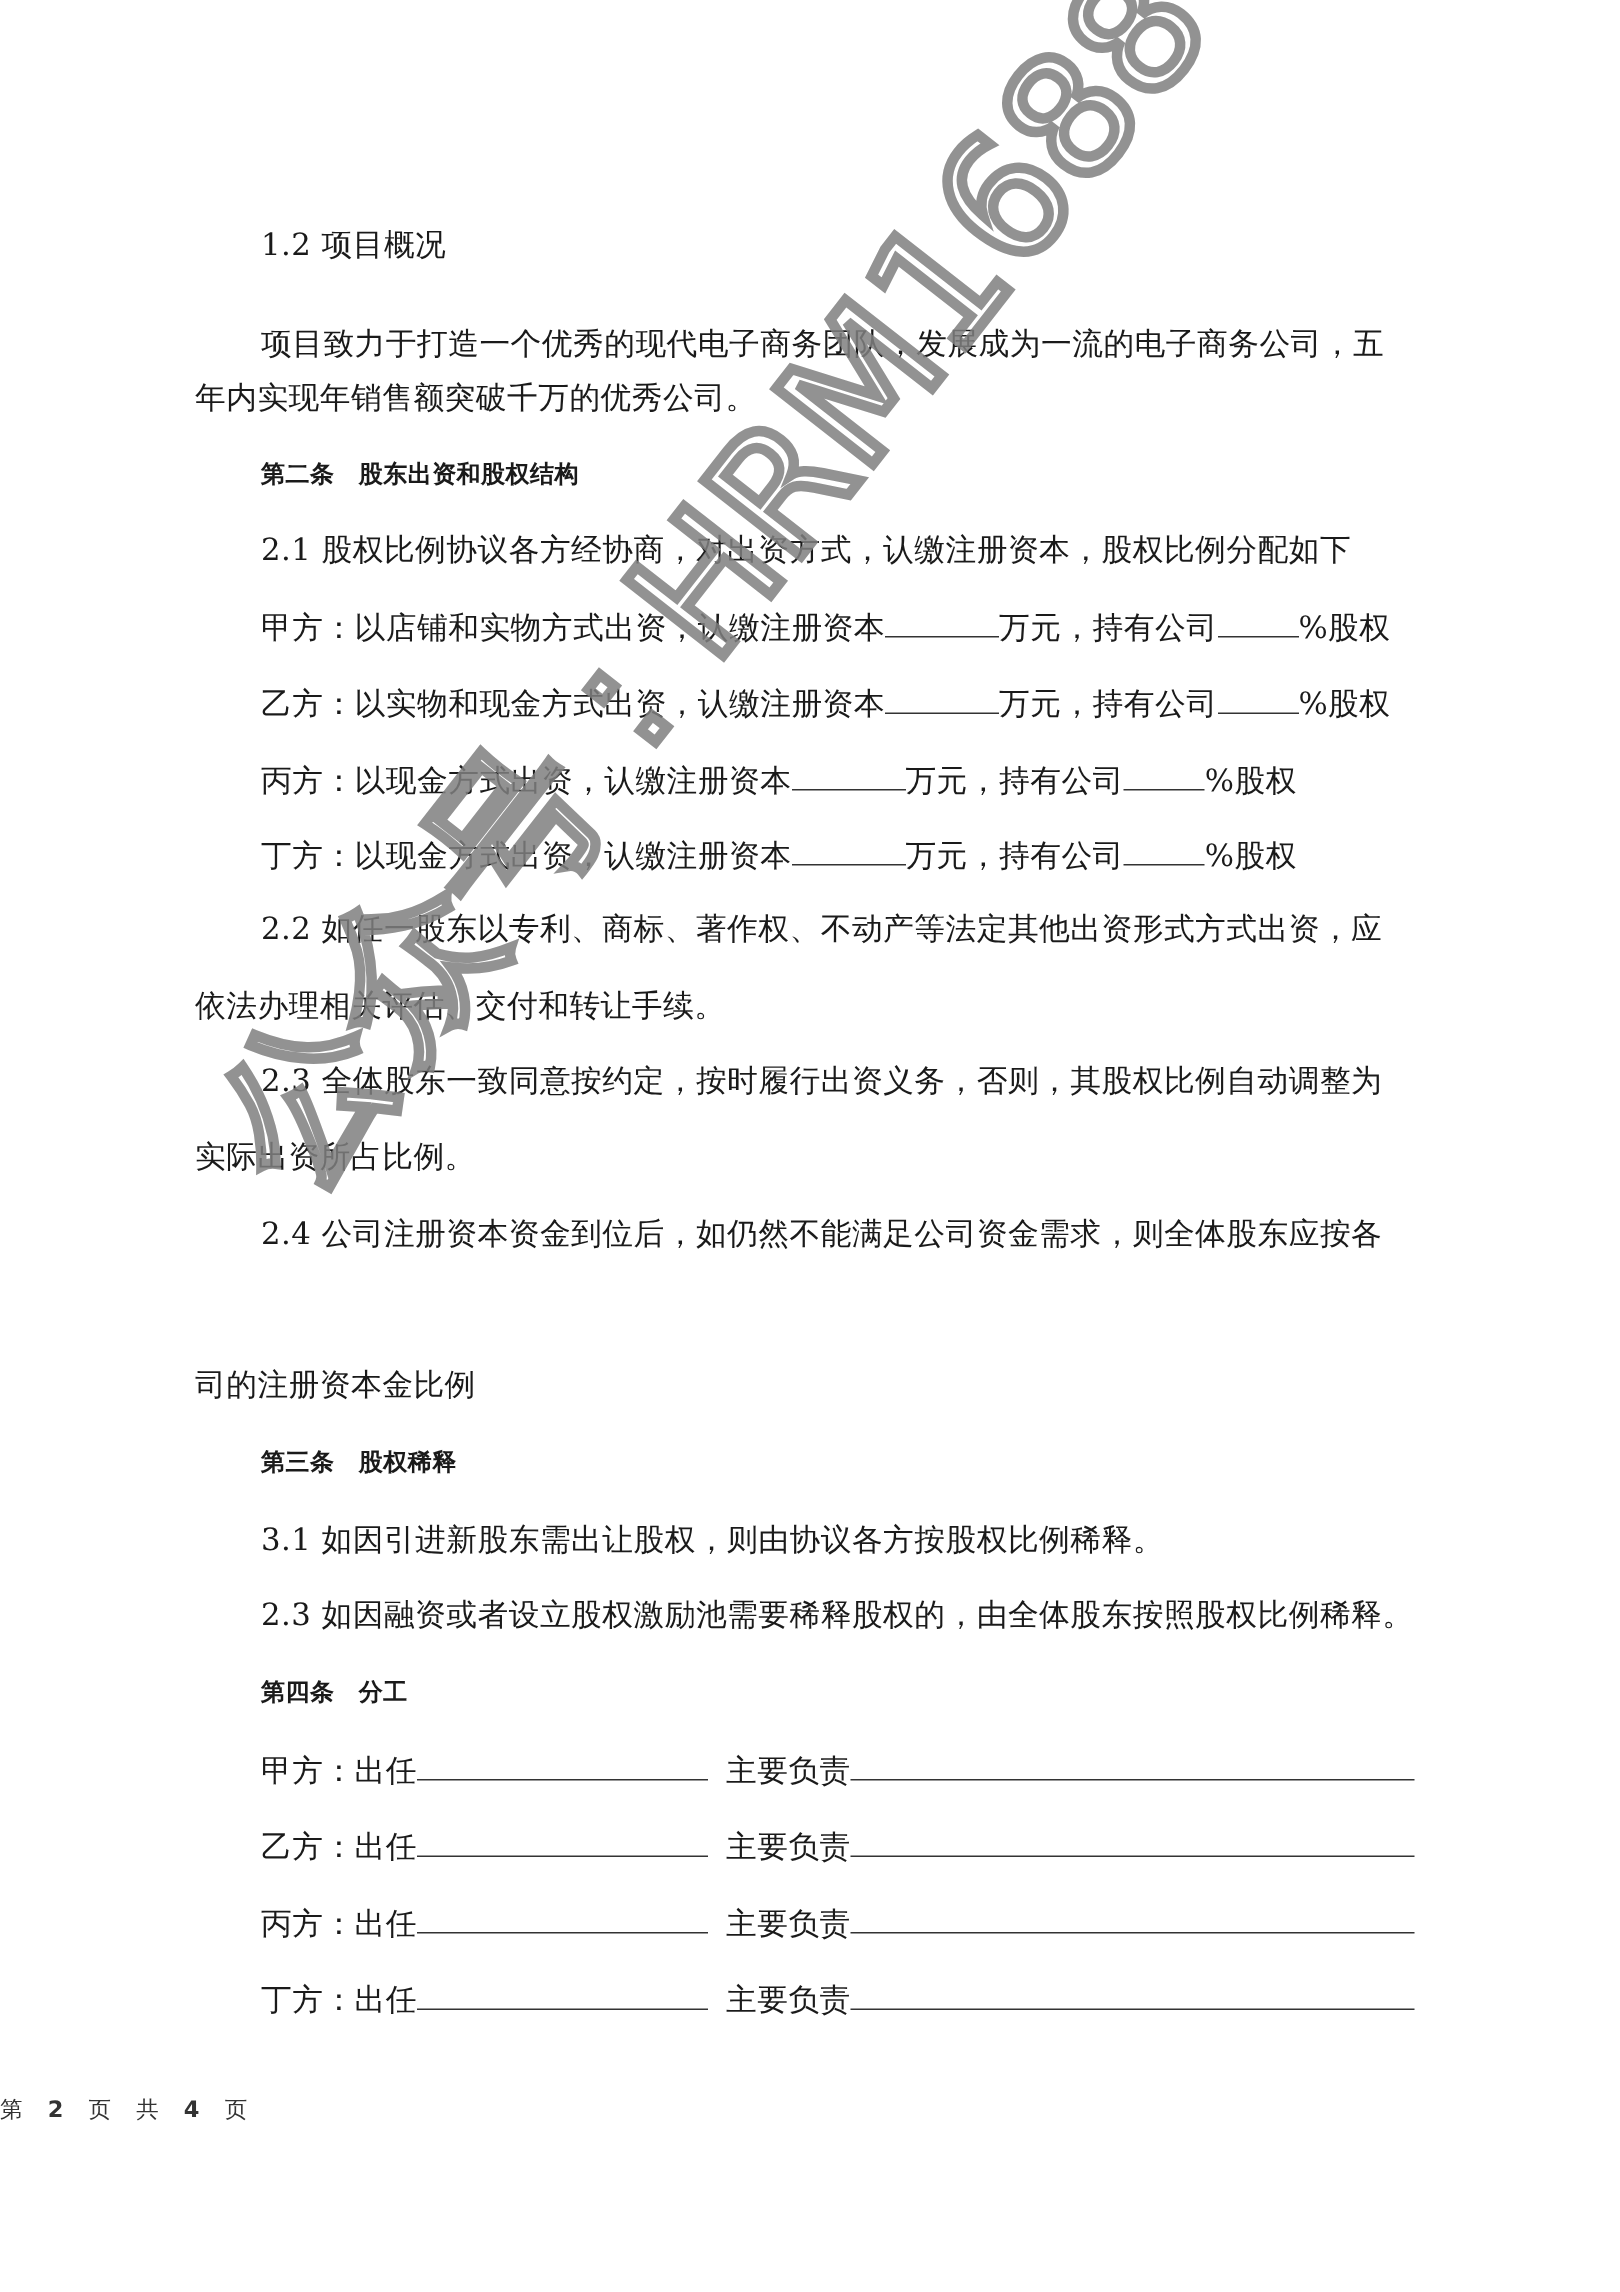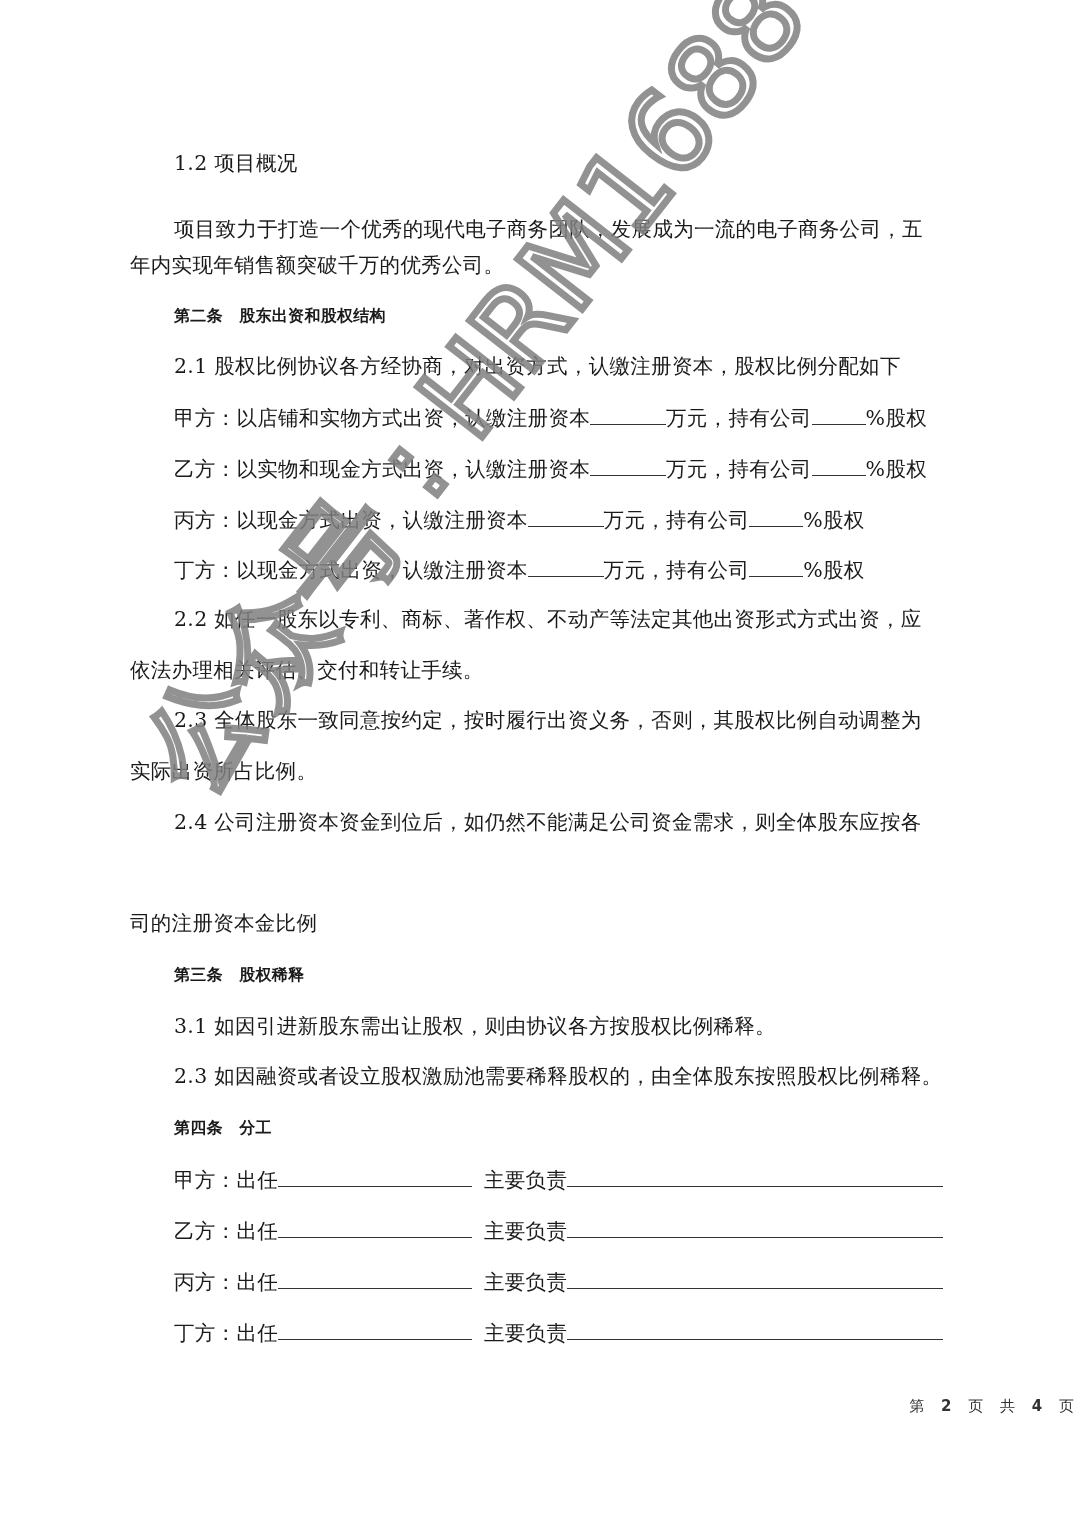--- a/index.html
+++ b/index.html
@@ -14,21 +14,21 @@
     }
     .cont { left: 130px; }
     .heading { font-weight: bold; font-family: "DejaVu Sans", "Liberation Sans", sans-serif; font-size: 16px; }
     .blank { display: inline-block; border-bottom: 1.5px solid #333; height: 22px; vertical-align: baseline; }
     .b-wan { width: 76px; }
     .b-pct { width: 54px; }
     .b-role { width: 194px; }
     .b-duty { width: 376px; }
     .gap { display: inline-block; width: 12px; }
     .footer {
-      position: absolute; top: 1397px; left: 0; width: 1080px; text-align: right;
+      position: absolute; top: 1397px; left: 0; width: 1080px; text-align: left;
       font-family: "DejaVu Sans", "Liberation Sans", sans-serif; font-size: 15px; color: #333; letter-spacing: 6px;
     }
     .footer b { font-weight: bold; }
     .watermark {
       position: absolute; left: 170px; top: 700px; transform-origin: left center; transform: rotate(-52deg);
       font-family: "DejaVu Sans", "Liberation Sans", sans-serif; font-size: 112px; white-space: nowrap;
       color: transparent; -webkit-text-stroke: 7px #808080; opacity: 0.85; pointer-events: none;
     }
   </style>
 </head>

